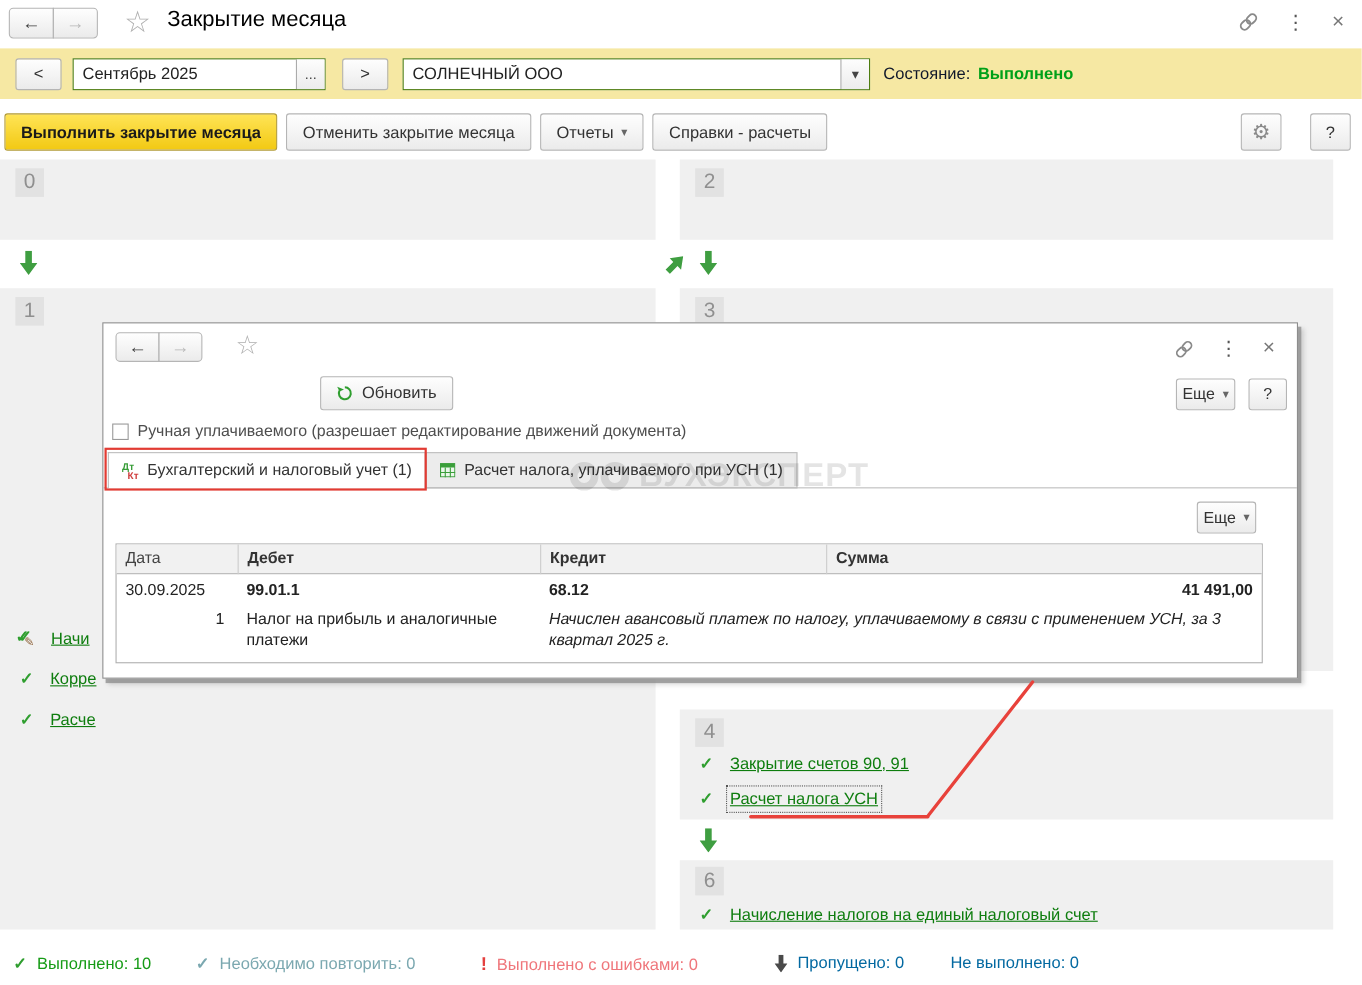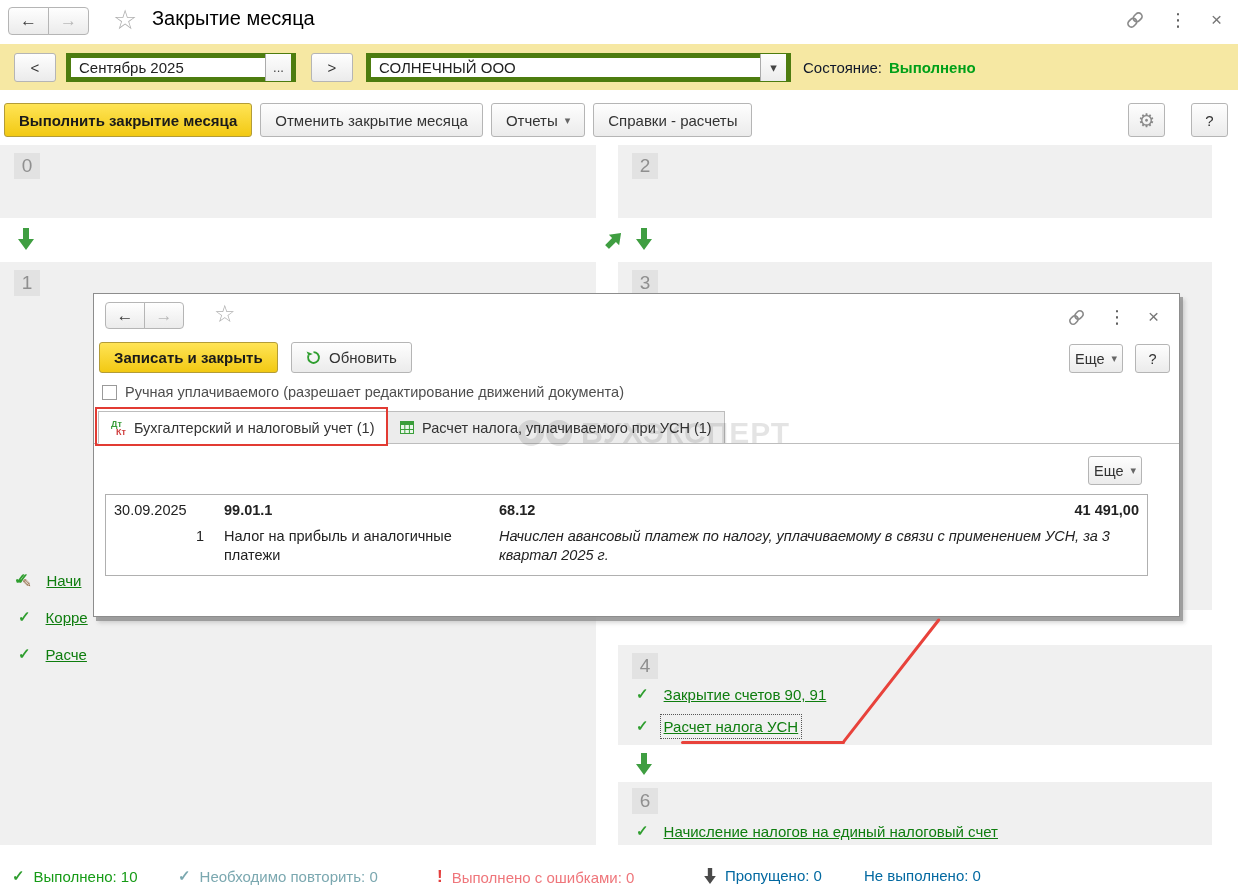--- a/index.html
+++ b/index.html
@@ -34,21 +34,21 @@
   .titlebar .navgroup { left:8px; top:7px; position:absolute; }
   .fav-star { position:absolute; left:113px; top:4px; font-size:27px; color:#b0b0b0; }
   .page-title { position:absolute; left:152px; top:7px; font-size:20px; color:#000; }
   .win-icons { position:absolute; right:16px; top:9px; display:flex; gap:24px; align-items:center; color:#777; }
   .dots-icon { font-size:18px; color:#555; }
   .close-icon { font-size:19px; color:#777; }
 
   
   .period-bar { left:0; top:44px; width:1238px; height:46px; background:#f6e8a3; display:flex; align-items:center; }
   .sq-btn { width:42px; height:29px; }
-  .field { display:flex; align-items:center; background:#fff; border:5px solid #4d7c0f; height:29px; }
+  .field { display:flex; align-items:center; background:#fff; border:1px solid #4d7c0f; height:29px; }
   .field .val { padding:0 8px; font-size:15px; color:#222; flex:1; white-space:nowrap; overflow:hidden; }
   .field .inbtn {
     width:26px; height:27px; border-left:1px solid #ababab;
     background:linear-gradient(#fdfdfd,#ececec); display:flex; align-items:center; justify-content:center;
     font-size:13px; color:#444;
   }
   .state-label { font-size:15px; color:#0f172a; }
   .state-value { font-size:15px; font-weight:700; color:#00a018; }
 
   
@@ -297,21 +297,20 @@
     <svg width="19" height="19" viewBox="0 0 20 20">
       <g fill="none" stroke="#8a8a8a" stroke-width="1.7" transform="rotate(-45 10 10)">
         <rect x="1.5" y="6.5" width="9.5" height="7" rx="3.5"></rect>
         <rect x="9" y="6.5" width="9.5" height="7" rx="3.5"></rect>
       </g>
     </svg>
     <span class="dots-icon">⋮</span>
     <span class="close-icon">×</span>
   </span>
 
-  <span class="btn btn-yellow dlg-save">Записать и закрыть</span>
   <span class="btn dlg-refresh">
     <svg width="15" height="15" viewBox="0 0 16 16">
       <path d="M8 2.2a5.8 5.8 0 1 1-5.3 3.4" fill="none" stroke="#2f9e2f" stroke-width="2"></path>
       <path d="M0.6 1.6l2.2 4.6 4.4-1.9z" fill="#2f9e2f"></path>
     </svg>
     <span>Обновить</span>
   </span>
   <span class="btn btn-sm dlg-more">
     <span>Еще</span>
     <span class="caret">▾</span>
@@ -337,20 +336,26 @@
     <span>Расчет налога, уплачиваемого при УСН (1)</span>
   </span>
   <span class="tabline"></span>
 
   <span class="btn btn-sm list-more">
     <span>Еще</span>
     <span class="caret">▾</span>
   </span>
 
   <div class="dlg-table">
+    <div class="trow thead">
+      <span class="cell c-date">Дата</span>
+      <span class="cell c-debit">Дебет</span>
+      <span class="cell c-credit">Кредит</span>
+      <span class="cell c-sum">Сумма</span>
+    </div>
     <div class="trow r1">
       <span class="cell c-date">30.09.2025</span>
       <span class="cell c-debit">99.01.1</span>
       <span class="cell c-credit">68.12</span>
       <span class="cell c-sum">41 491,00</span>
     </div>
     <div class="trow r2">
       <span class="cell c-date">1</span>
       <span class="cell c-debit">Налог на прибыль и аналогичные платежи</span>
       <span class="cell c-sum">Начислен авансовый платеж по налогу, уплачиваемому в связи с применением УСН, за 3 квартал 2025 г.</span>

